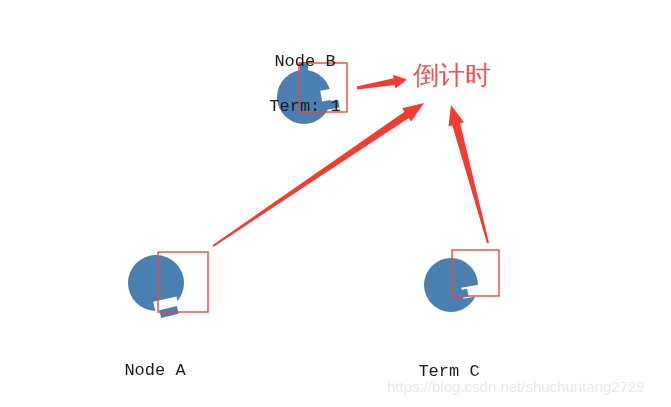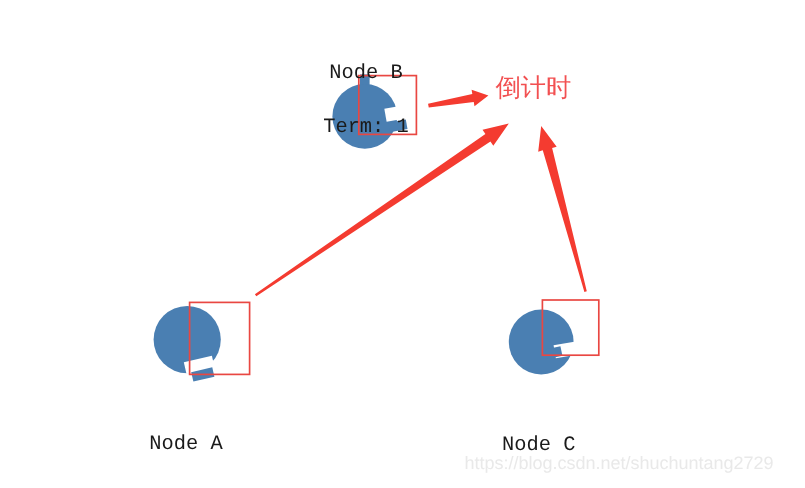--- a/index.html
+++ b/index.html
@@ -13,21 +13,21 @@
   .bump{fill:var(--node-fill,#4A7FB2);}
   .hl-box{fill:none;stroke:var(--box-red,#E94742);stroke-width:1.4px;}
   .arrow{fill:var(--arrow-red,#F43B30);}
   .node-label{
     position:absolute;transform:translateX(-50%);text-align:center;
     font-family:"Liberation Mono",monospace;font-size:17px;line-height:15px;
     color:var(--label-text,#1A1A1A);white-space:pre;
   }
   .countdown{
     position:absolute;left:413px;top:64px;
-    font-family:Liberation Mono, monospace;font-size:21px;line-height:23px;
+    font-family:Liberation Sans, sans-serif;font-size:26px;line-height:23px;
     color:var(--annotation-red,#F25051);
   }
   .watermark{
     position:absolute;left:387px;top:378px;
     font-family:"Liberation Sans",sans-serif;font-size:15px;line-height:17px;
     color:var(--watermark-gray,#E9E9E9);white-space:nowrap;
   }
 </style>
 </head>
 <body>
@@ -67,21 +67,21 @@
     <div>Node B</div>
     <div>Term: 1</div>
   </div>
 
   <div class="node-label" style="left:155px;top:333px">
     <div>Node A</div>
     
   </div>
 
   <div class="node-label" style="left:449px;top:334px">
-    <div>Node C</div>
+    <div>Term C</div>
     
   </div>
 
   <div class="countdown">倒计时</div>
 
   <div class="watermark">https://blog.csdn.net/shuchuntang2729</div>
 
 </div>
 
 </body></html>

